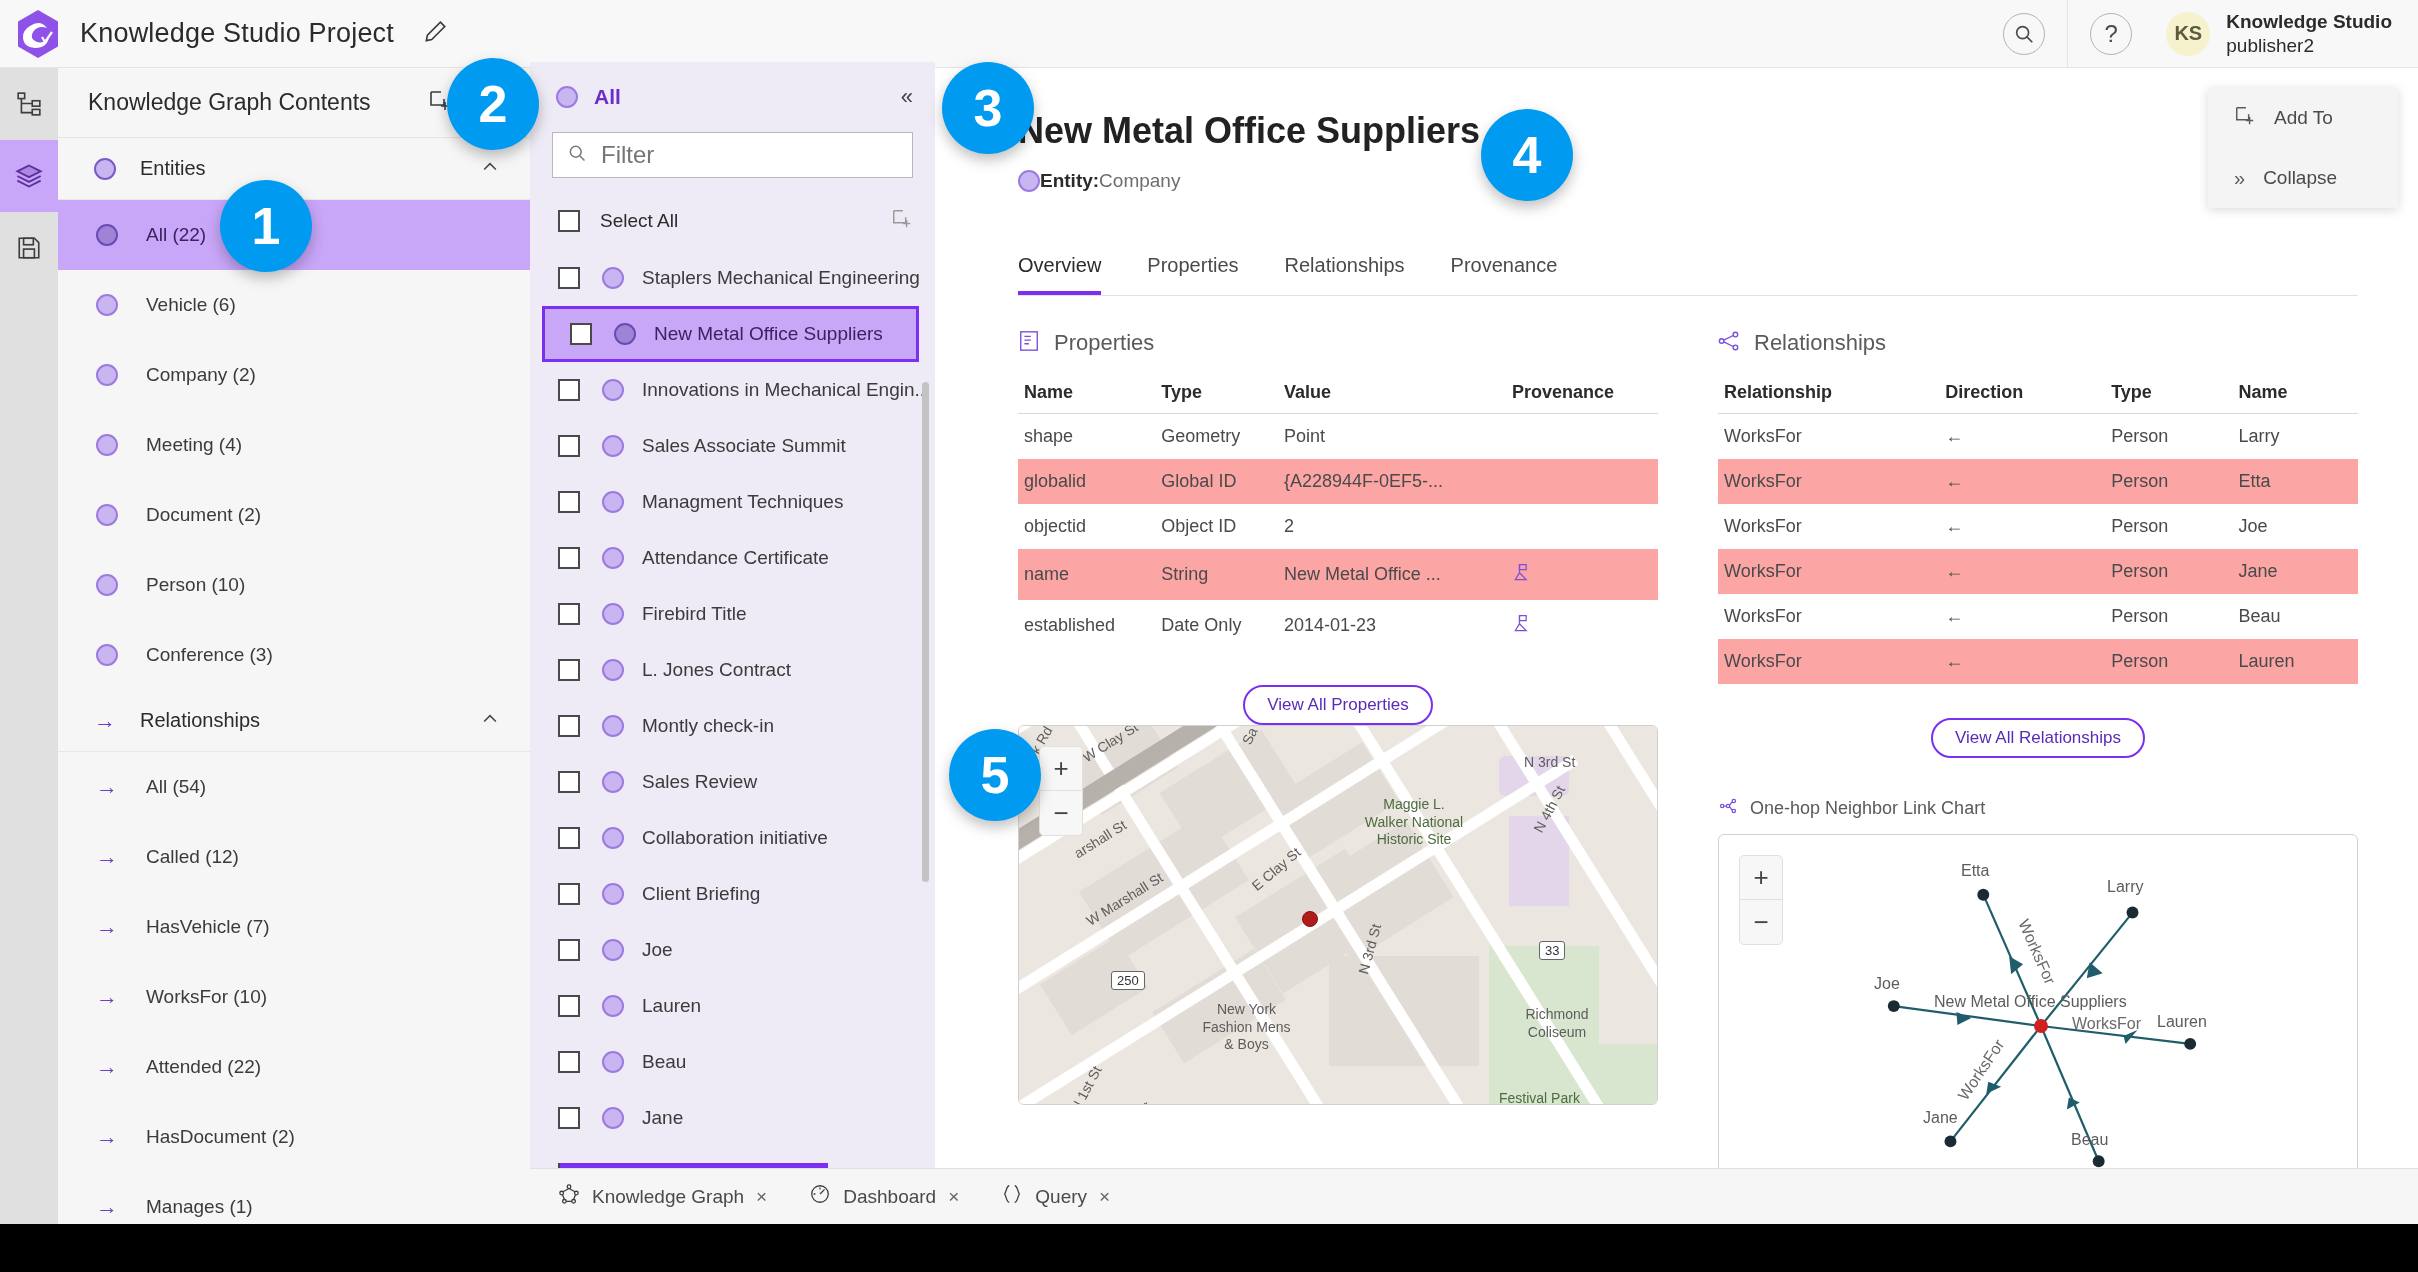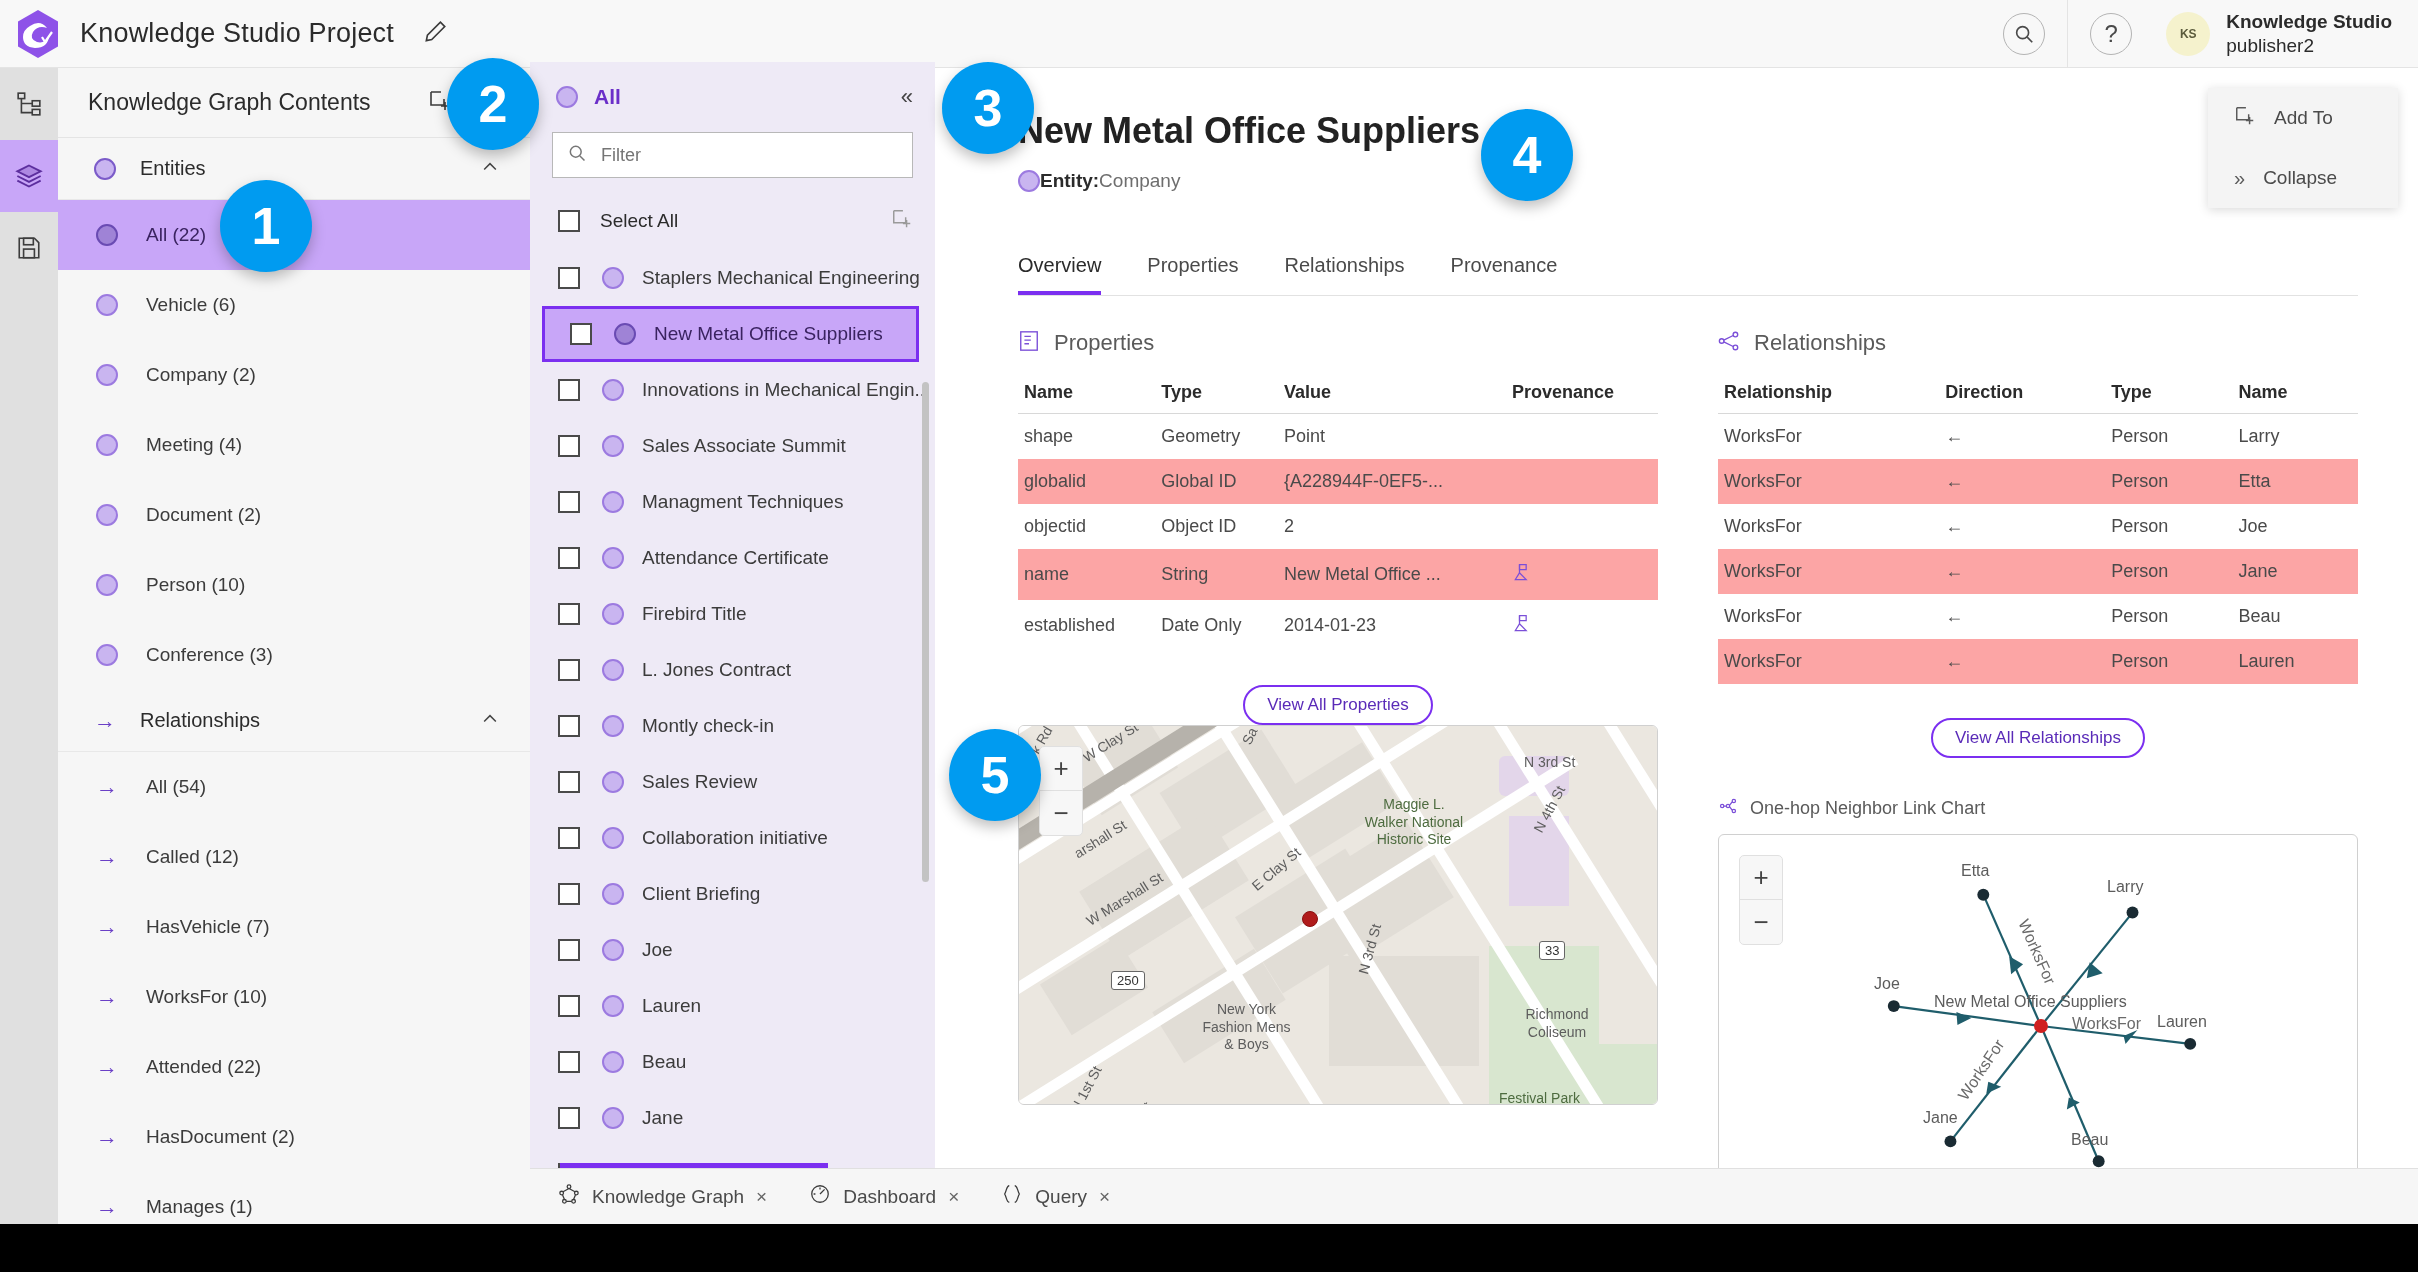--- a/index.html
+++ b/index.html
@@ -30,21 +30,21 @@
   }
   .circ-btn {
     width:42px; height:42px; border-radius:50%; border:1px solid #b4b4b4;
     display:flex; align-items:center; justify-content:center;
     color:#4a4a4a; cursor:pointer; background:transparent;
   }
   .sep-v { width:1px; height:68px; background:#e4e4e4; margin:0 22px; }
   .avatar {
     width:44px; height:44px; border-radius:50%; background:#f5f2cd;
     display:flex; align-items:center; justify-content:center;
-    font-size:12px; font-weight:bold; color:#5c5c3d; margin-right:16px;
+    font-size:20px; font-weight:bold; color:#5c5c3d; margin-right:16px;
   }
   .user-block { margin-right:26px; line-height:1.25; }
   .user-l1 { font-size:19px; color:#2b2b2b; font-weight:600; }
   .user-l2 { font-size:19px; color:#2b2b2b; }
 
   
   .rail {
     position:absolute; left:0; top:68px; width:58px; height:1204px;
     background:#e0e0e0;
   }
@@ -97,21 +97,21 @@
     background:#eeeaf6;
   }
   .lp-top { height:70px; display:flex; align-items:center; padding:0 22px 0 26px; }
   .lp-top .lbl { font-size:21px; color:#6b2fc9; margin-left:16px; font-weight:600; }
   .lp-collapse { margin-left:auto; color:#444; font-size:22px; cursor:pointer; }
   .filter-box {
     margin:0 22px; height:46px; background:#ffffff; border:1px solid #b8b8b8;
     display:flex; align-items:center; padding:0 14px; gap:14px;
   }
   .filter-input {
-    border:none; outline:none; font-size:18px; color:#9a9a9a;
+    border:none; outline:none; font-size:24px; color:#9a9a9a;
     font-family:"Liberation Sans", sans-serif; background:transparent; width:100%;
   }
   .select-all-row {
     height:58px; display:flex; align-items:center; padding:0 22px 0 28px; margin-top:14px;
   }
   .select-all-row .lbl { font-size:19px; color:#2b2b2b; margin-left:20px; }
   .cb {
     width:22px; height:22px; border:2px solid #4a4a4a; background:#fff; flex:none;
   }
   .item-rows { position:relative; }

